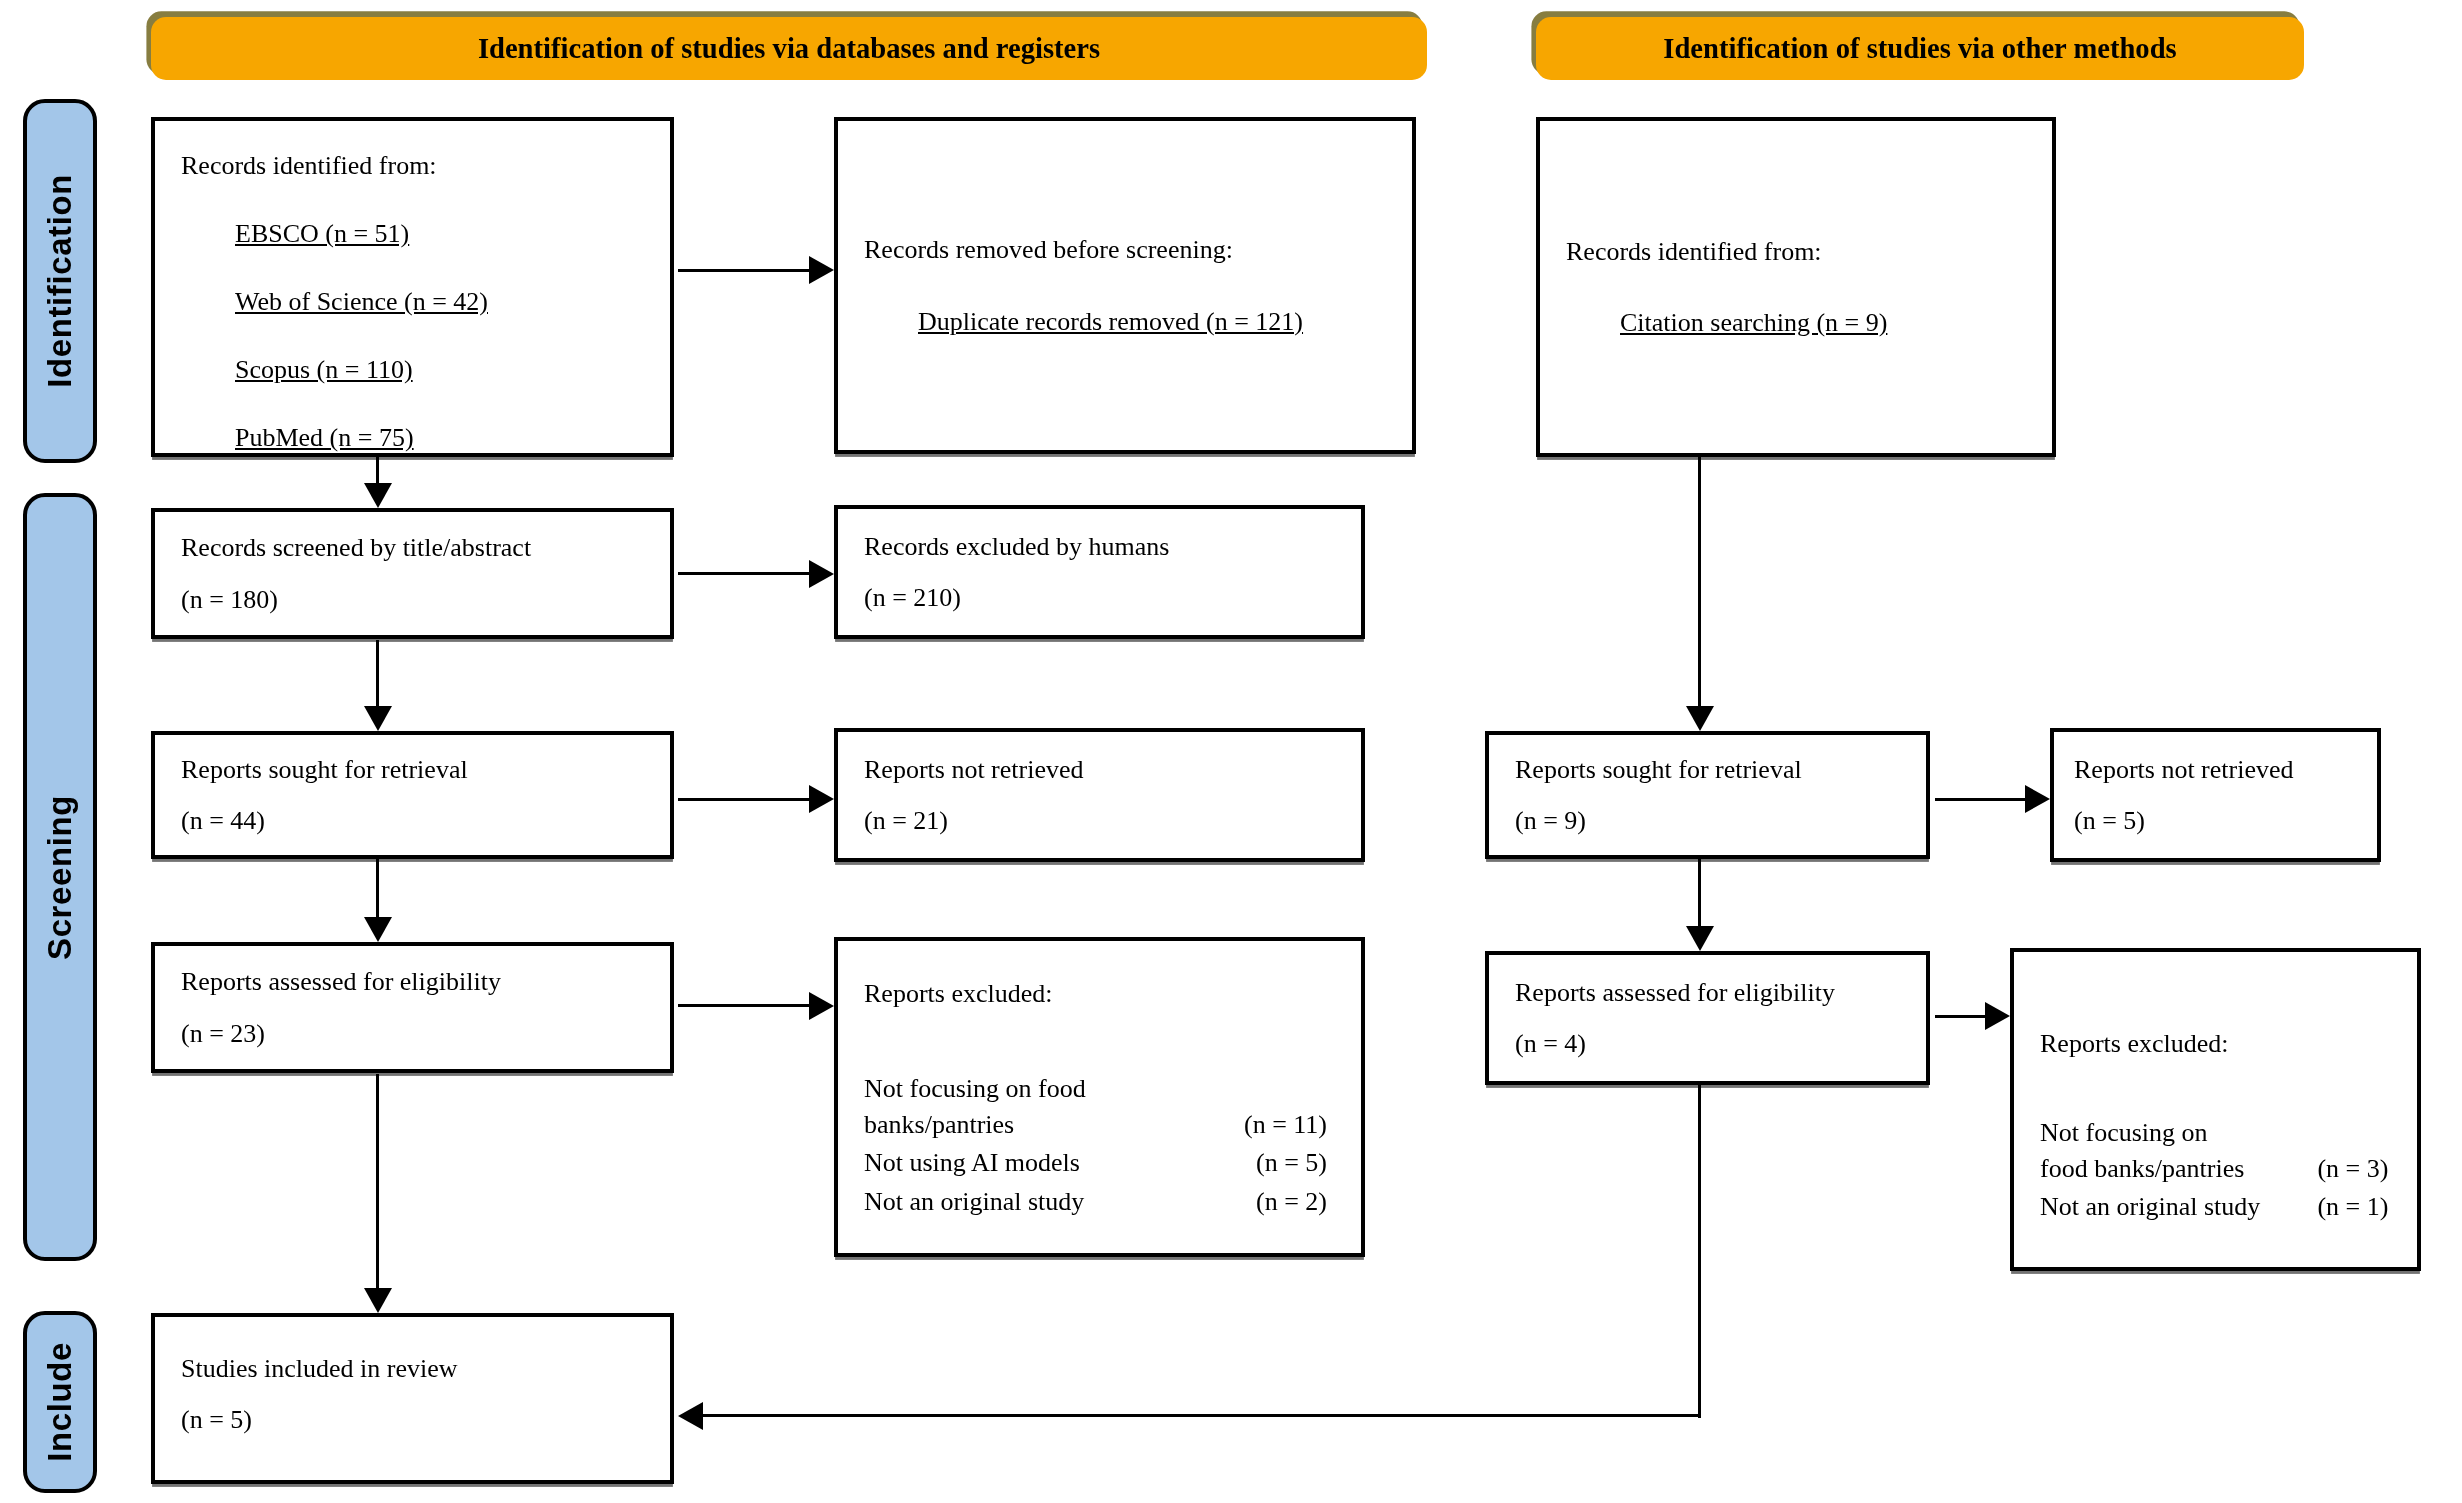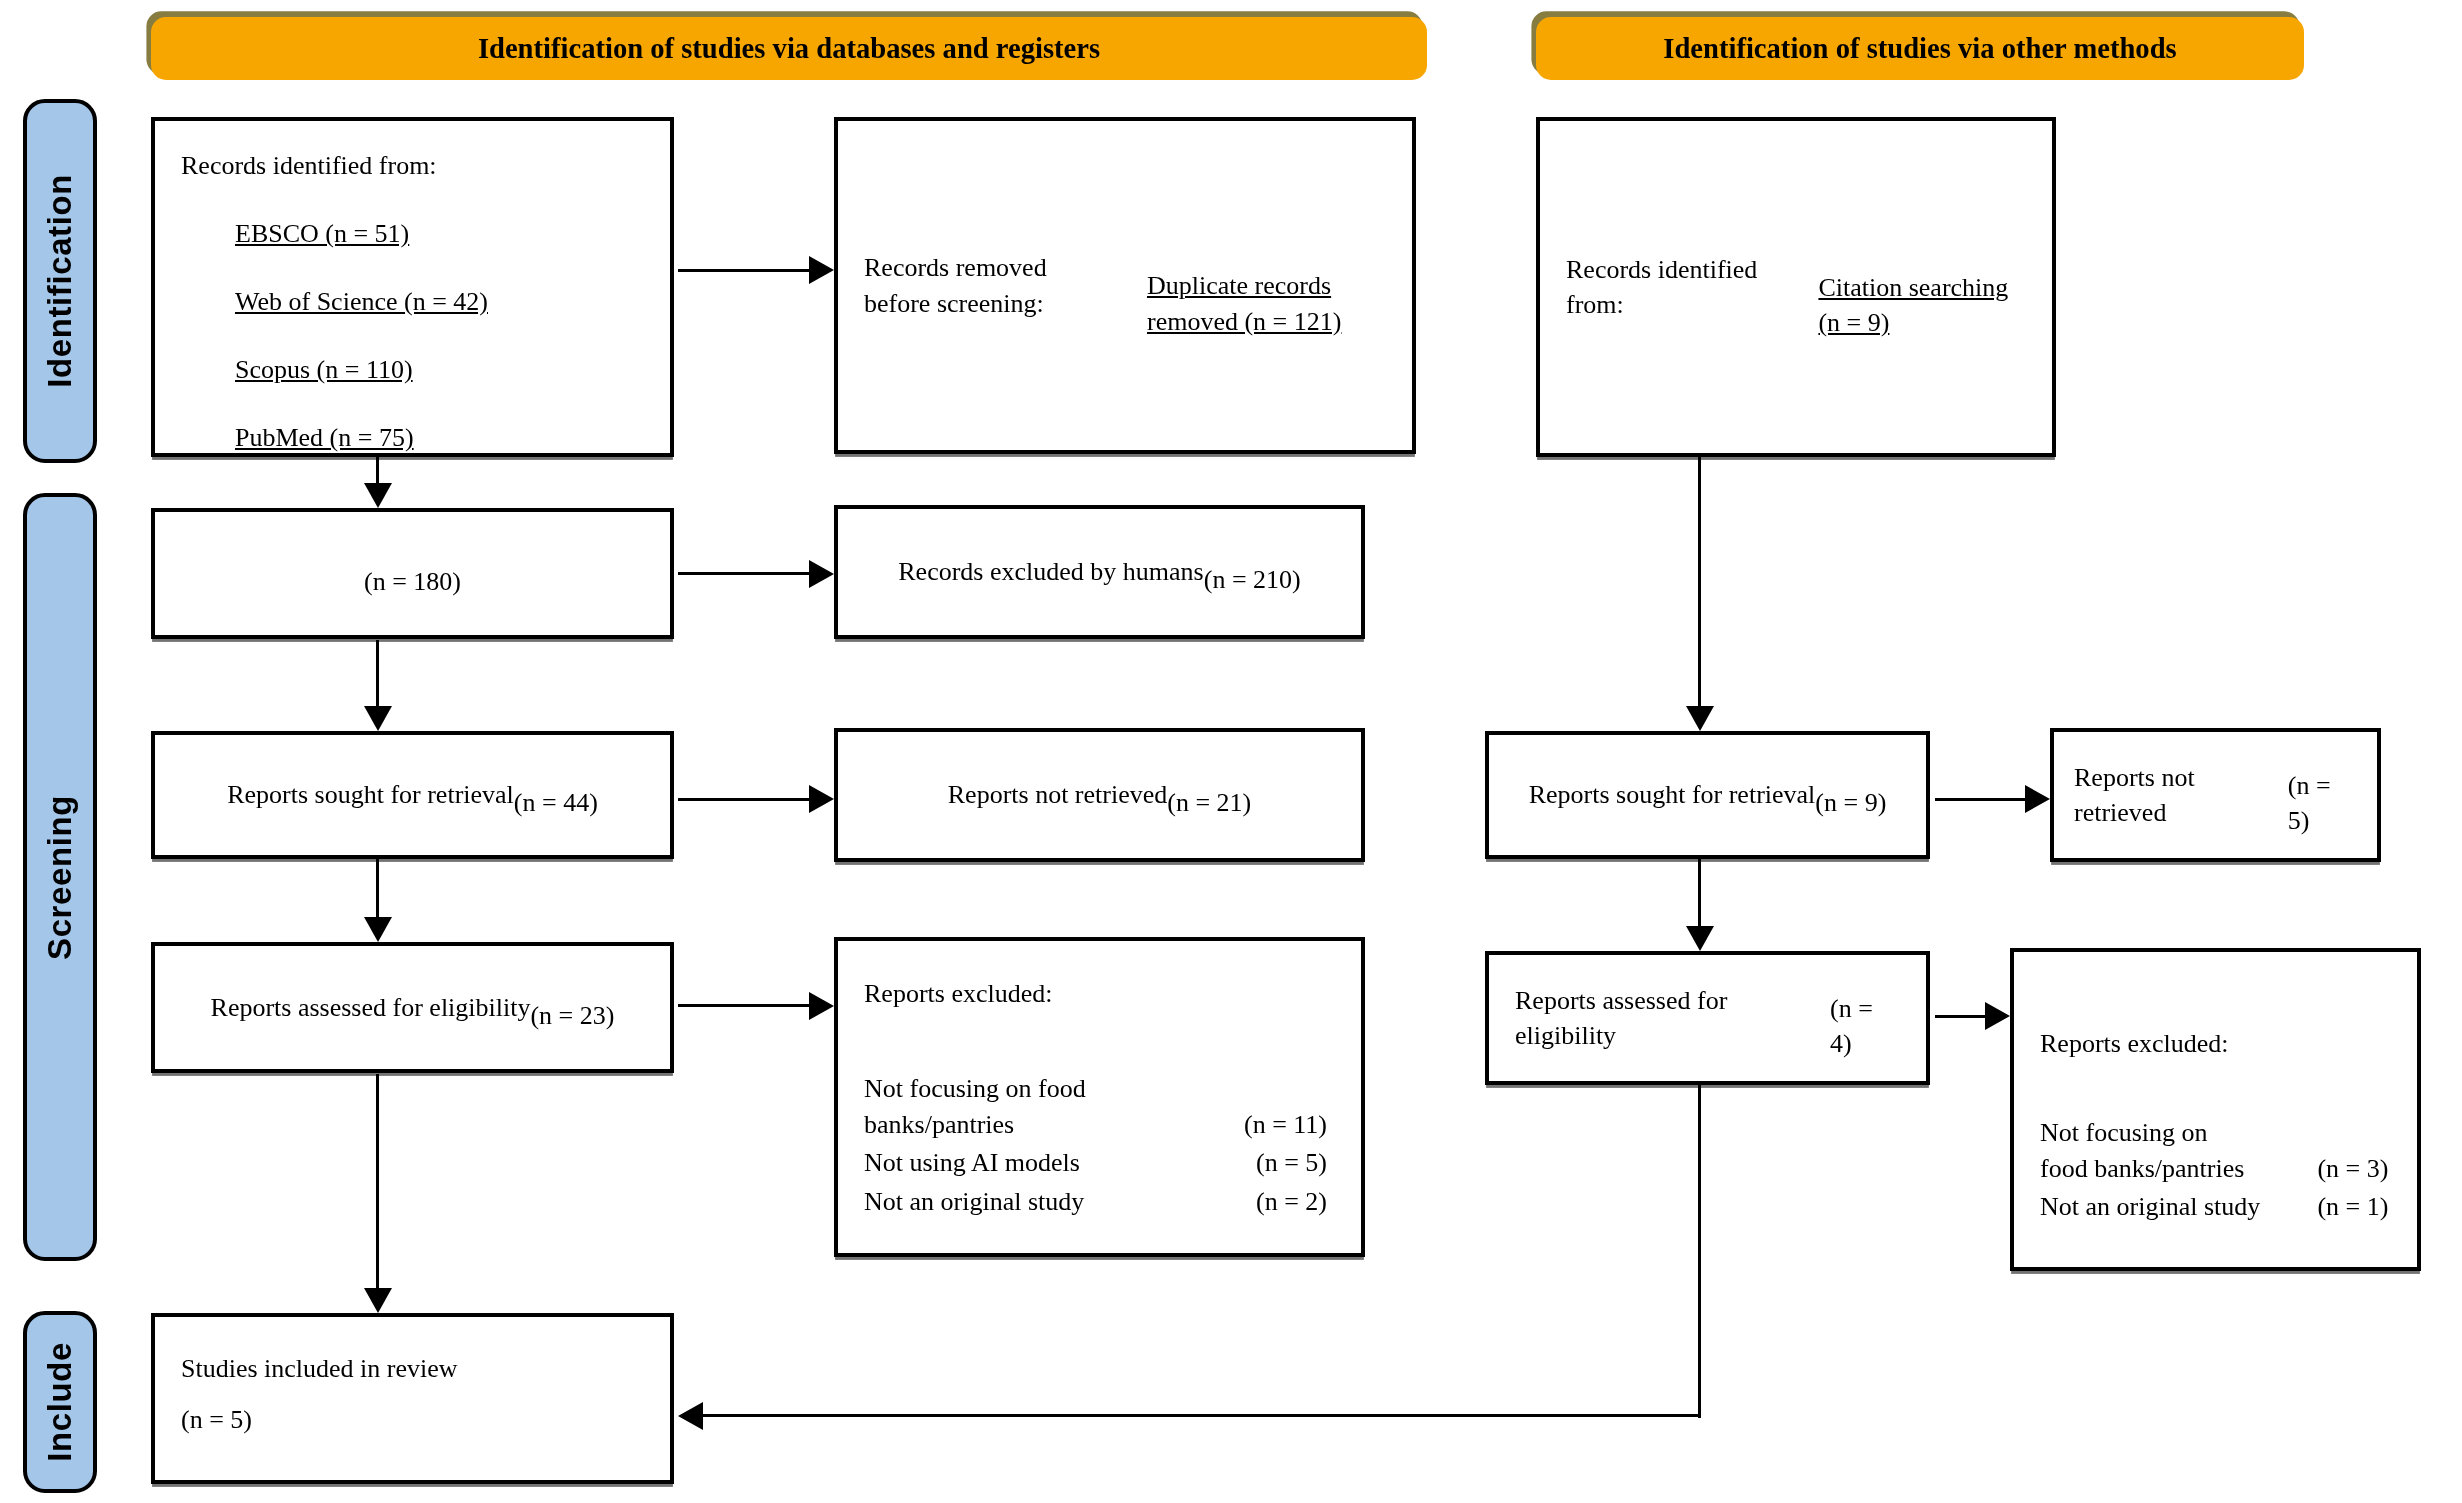--- a/index.html
+++ b/index.html
@@ -15,22 +15,22 @@
   
   .side{position:absolute;background:#A3C6E9;border:4.6px solid #000;border-radius:22px;
         box-sizing:border-box;display:flex;align-items:center;justify-content:center;}
   .side span{writing-mode:vertical-rl;transform:rotate(180deg);
         font-family:"Liberation Sans","DejaVu Sans",sans-serif;
         font-weight:bold;font-size:33px;letter-spacing:0.6px;}
 
   
   .box{position:absolute;background:#fff;border:4.6px solid #000;box-sizing:border-box;
        font-size:26px;line-height:1.35;box-shadow:0 4px 0 -1.1px rgba(0,0,0,0.55);}
-  .vc{display:flex;flex-direction:row;justify-content:center;height:100%;
-      box-sizing:border-box;padding:11.4px 26px;align-items:center;}
+  .vc{display:flex;flex-direction:column;justify-content:center;height:100%;
+      box-sizing:border-box;padding:11.4px 26px;}
   .vt{display:flex;flex-direction:column;justify-content:flex-start;height:100%;
       box-sizing:border-box;padding:23px 26px;}
   .ind{padding-left:54px;text-decoration:underline;}
   .gap-lg{margin-top:33px;}
   .gap-md{margin-top:36px;}
   .l2{margin-top:16px;}
 
   
   .row{display:flex;justify-content:space-between;align-items:flex-end;margin-top:3.4px;}
   .rl{display:inline-block;}
@@ -83,20 +83,21 @@
 
   <div class="box" style="left:1536px;top:117px;width:520px;height:340px;">
     <div class="vc">
       <div>Records identified from:</div>
       <div class="ind gap-md">Citation searching (n = 9)</div>
     </div>
   </div>
 
   <div class="box" style="left:151px;top:508px;width:523px;height:131px;">
     <div class="vc">
+      <div>Records screened by title/abstract</div>
       <div class="l2">(n = 180)</div>
     </div>
   </div>
 
   <div class="box" style="left:834px;top:505px;width:531px;height:134px;">
     <div class="vc">
       <div>Records excluded by humans</div>
       <div class="l2">(n = 210)</div>
     </div>
   </div>

